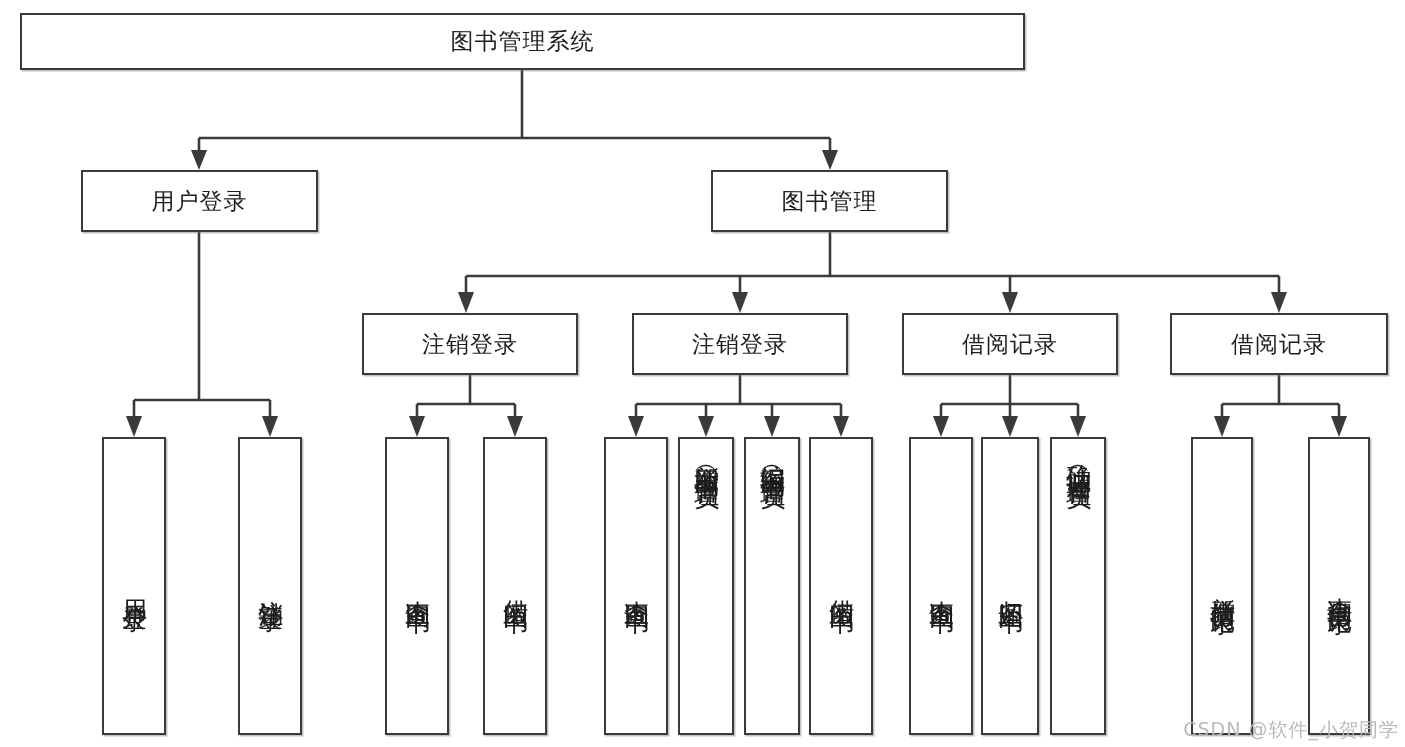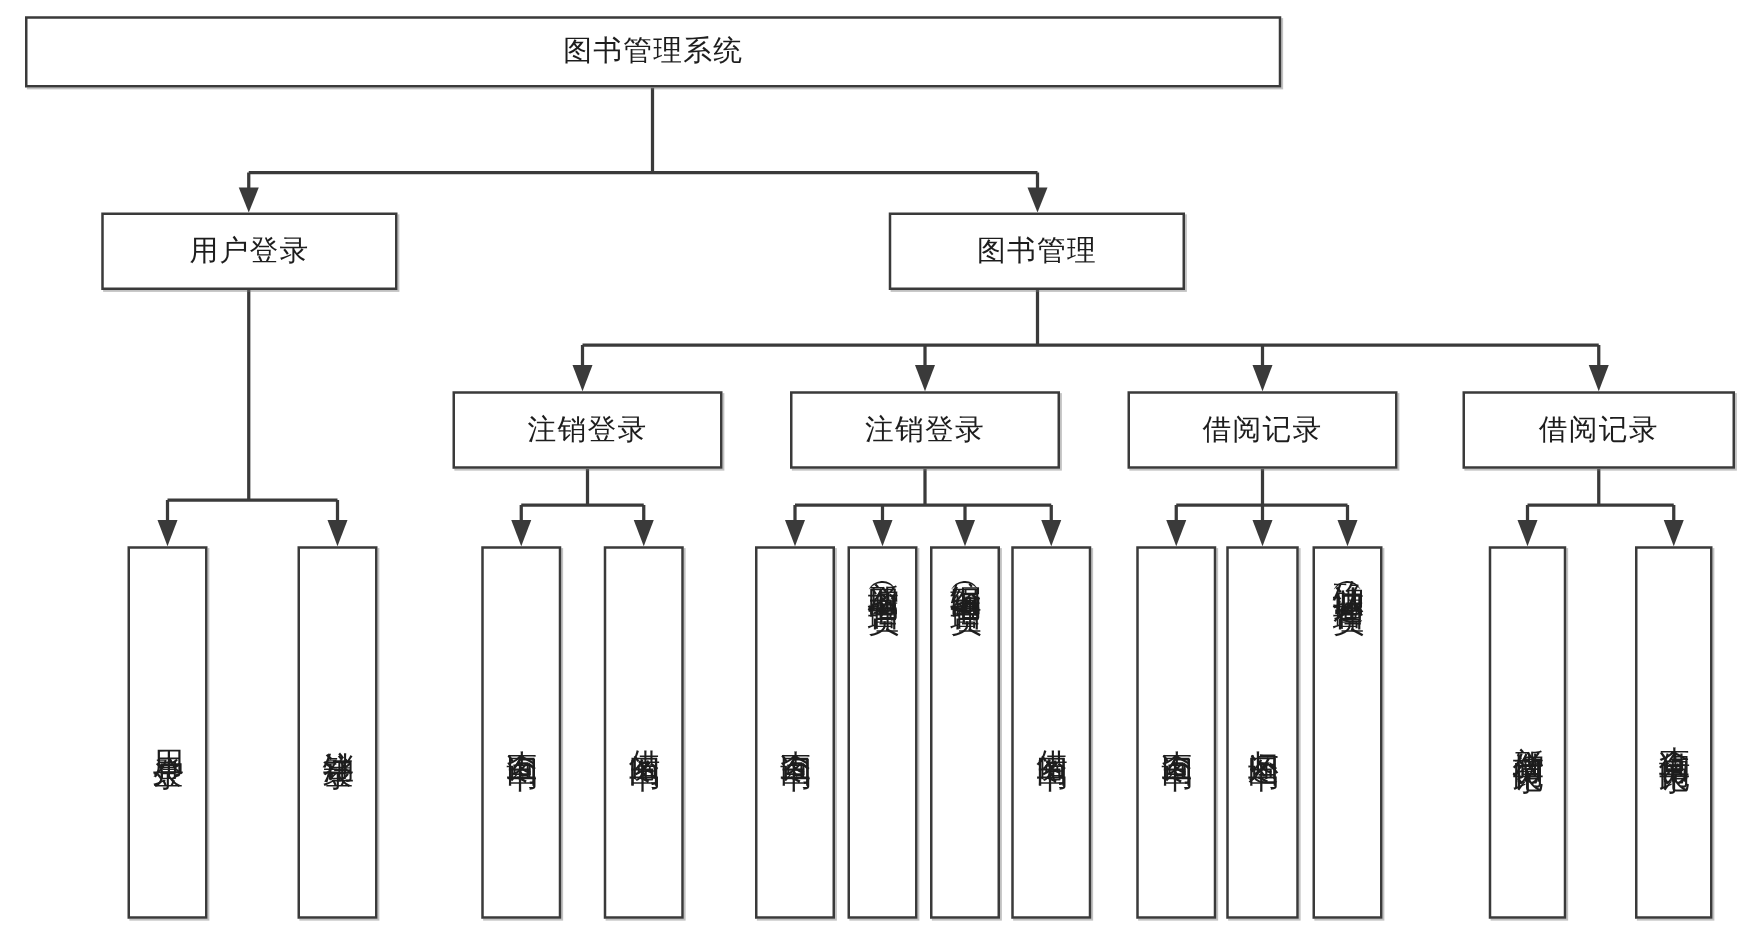--- a/index.html
+++ b/index.html
@@ -188,13 +188,14 @@
     <span class="lbl">确认归还（管理员）</span>
   </div>
 
   <div class="node vert mid" style="left:1191px;top:437px;width:62px;height:298px;">
     <span class="lbl">新增借阅记录</span>
   </div>
   <div class="node vert mid" style="left:1308px;top:437px;width:62px;height:298px;">
     <span class="lbl">查询借阅记录</span>
   </div>
 
+  <div id="watermark">CSDN @软件_小贺同学</div>
 </div>
 
 </body></html>

